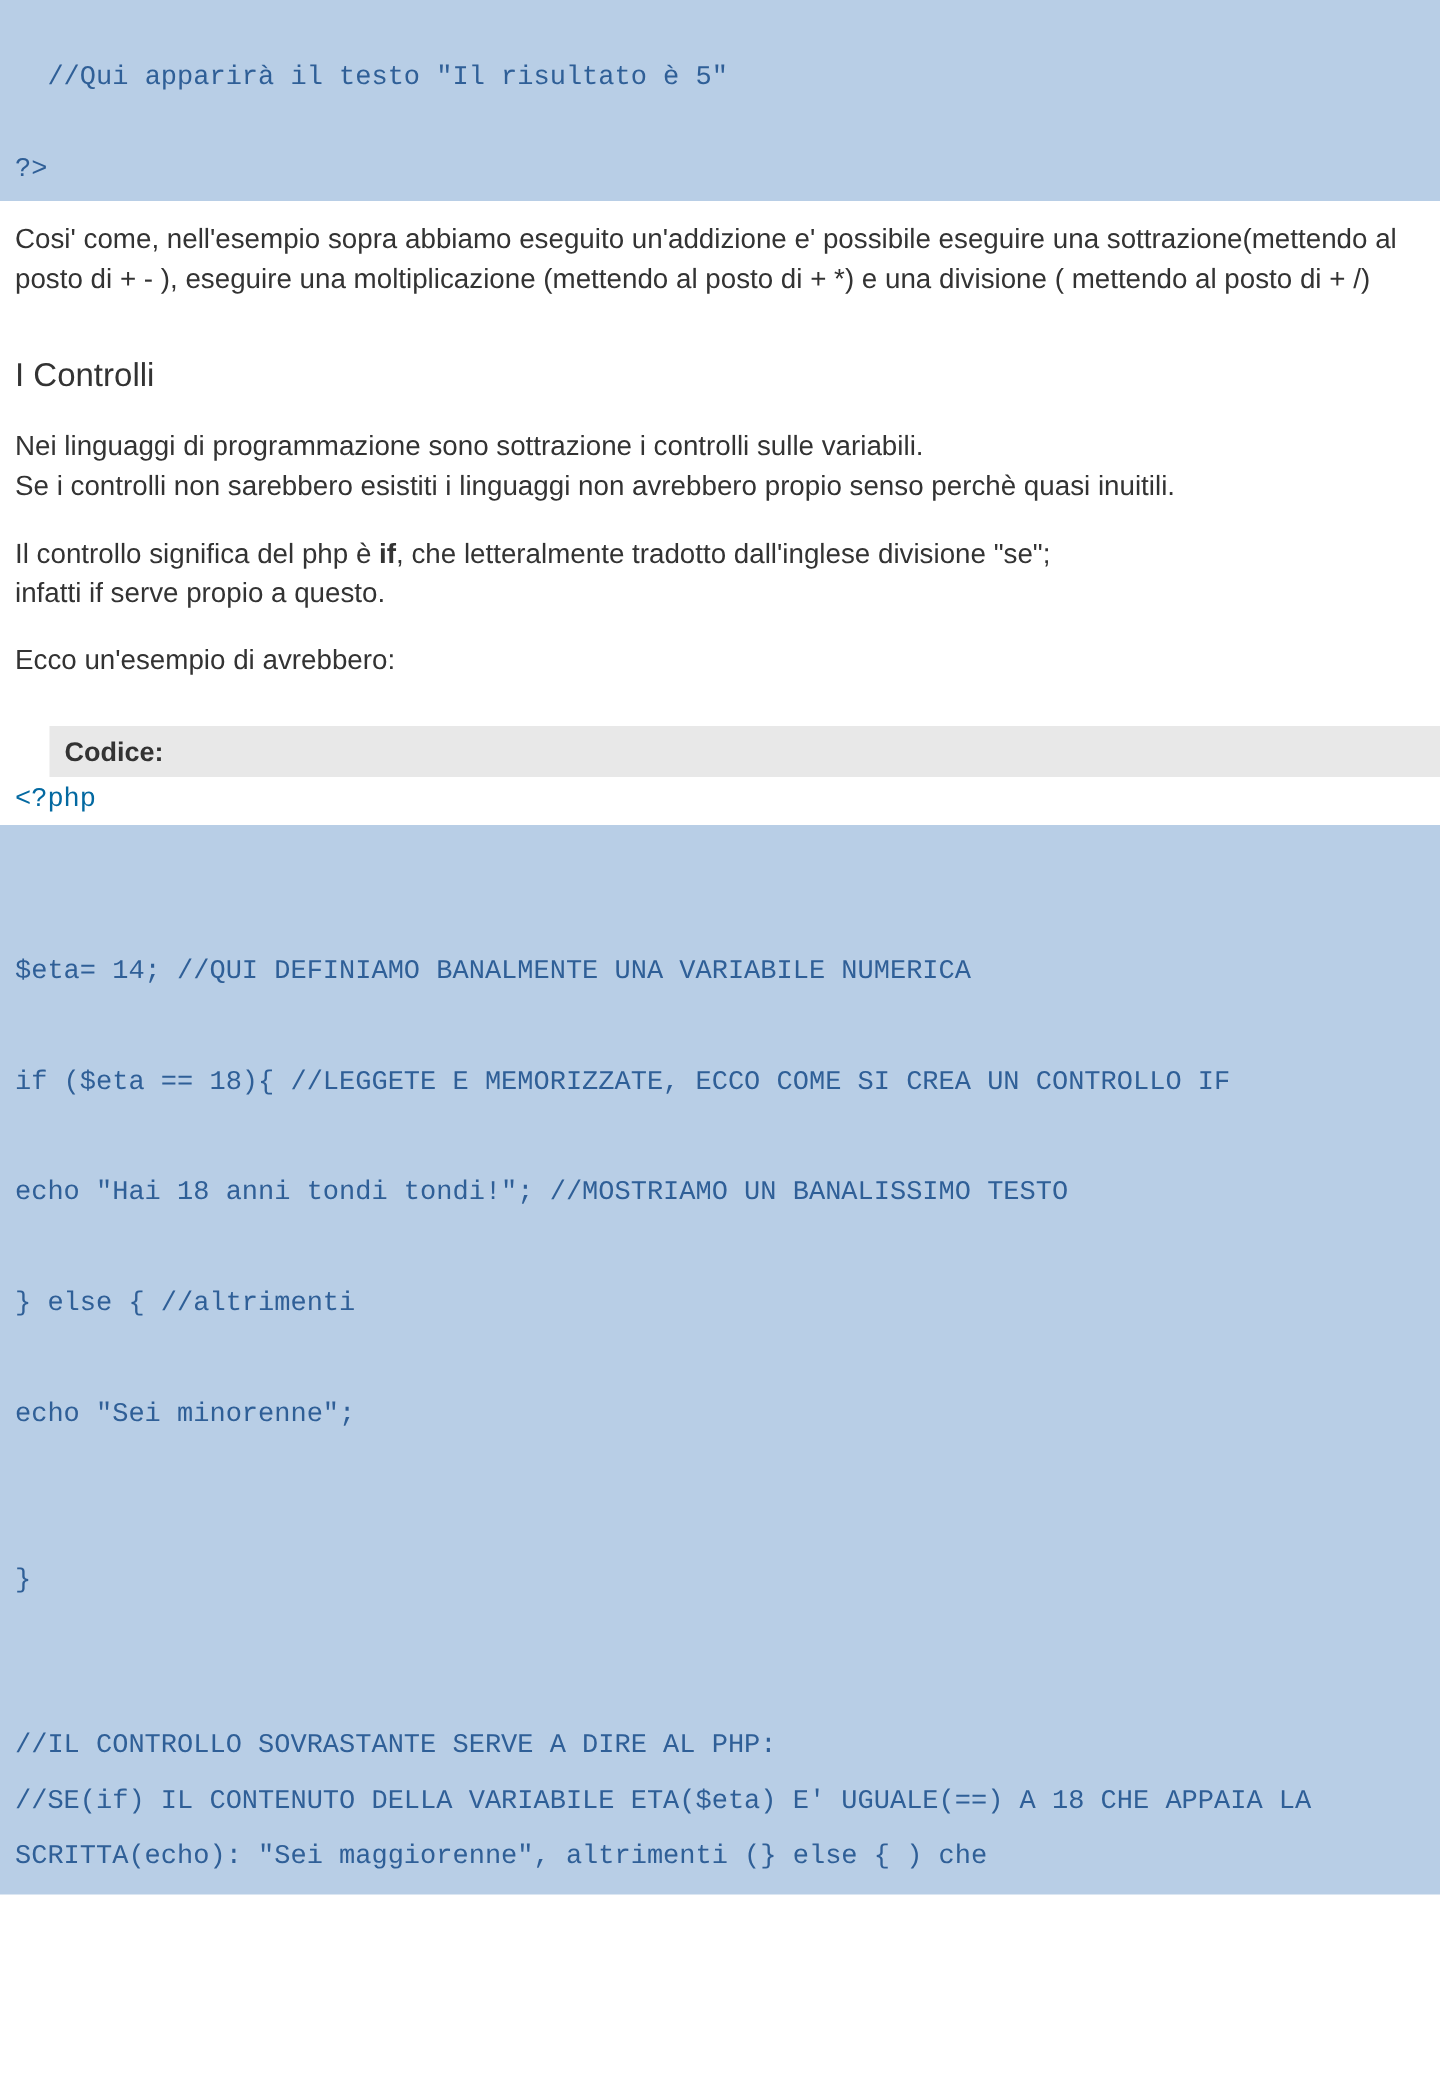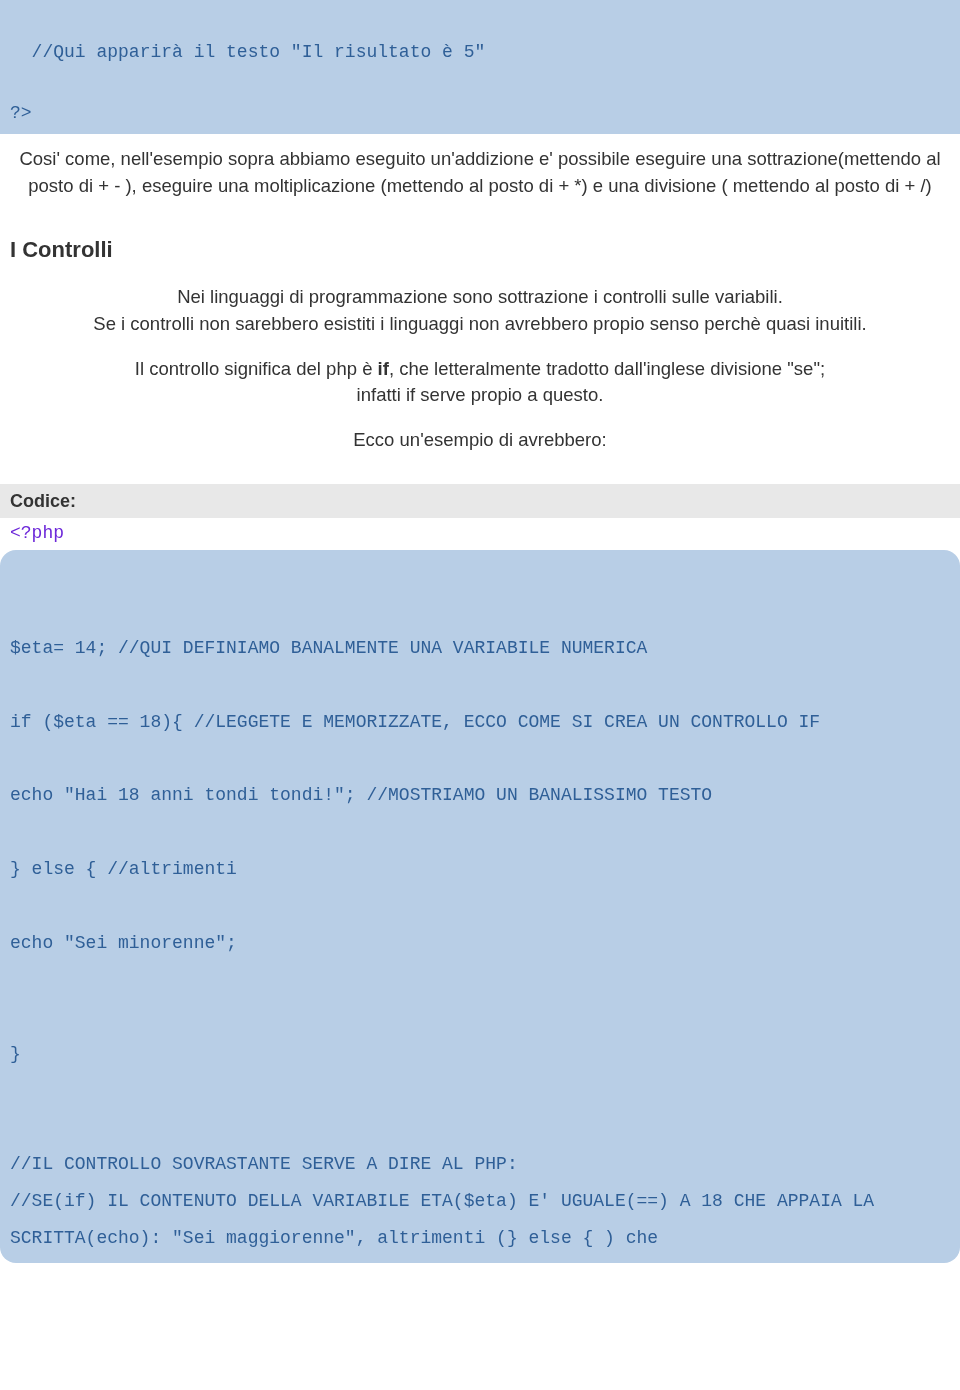--- a/index.html
+++ b/index.html
@@ -18,50 +18,50 @@
     font-family: "Courier New", Courier, monospace;
     color: #2f5f97;
     font-size: 18px;
     line-height: 1.7;
     white-space: pre-wrap;
   }
   .content {
     padding: 12px 10px;
     background: #ffffff;
   }
-  .content p { margin-bottom: 18px; text-align: center; }
+  .content p { margin-bottom: 18px; }
   .heading {
-    font-weight: bold;
+    font-weight: normal;
     font-size: 22px;
     margin: 34px 0 18px 0;
   }
   .bold { font-weight: bold; margin-top: 47px; }
   .label-row {
     background: #e8e8e8;
     padding: 4px 10px;
     font-weight: bold;
     font-size: 18px;
     color: #333333;
+    margin-left: 33px;
   }
   .code-opening {
     background: #ffffff;
     padding: 2px 10px 4px 10px;
     font-family: "Courier New", Courier, monospace;
-    color: #6d28d9;
+    color: #0369a1;
     font-size: 18px;
   }
   .code-block-bottom {
     background: #b8cee6;
     padding: 6px 10px 6px 10px;
     font-family: "Courier New", Courier, monospace;
     color: #2f5f97;
     font-size: 18px;
     line-height: 2.05;
     white-space: pre-wrap;
-    border-radius: 16px;
   }
 </style>
 </head>
 <body>
 
 <div class="code-block">
   <span>//Qui apparirà il testo "Il risultato è 5"
 
 ?&gt;</span>
 </div>

